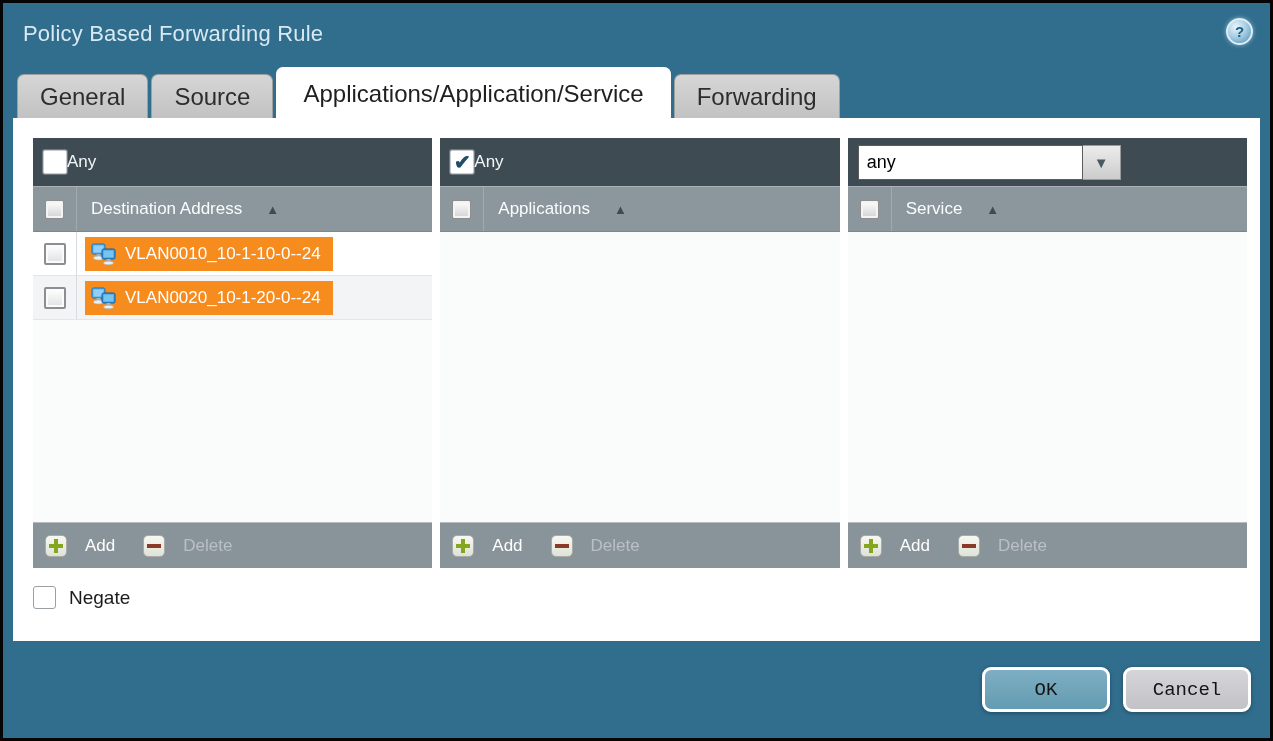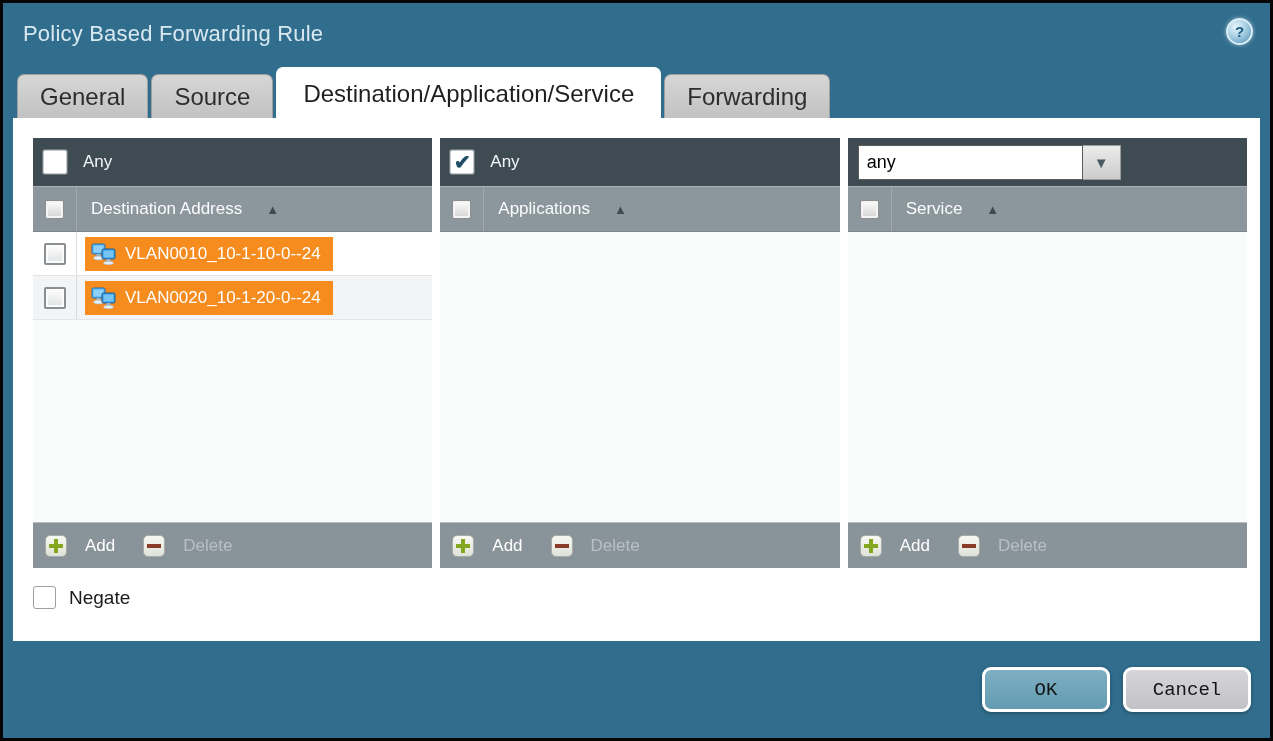--- a/index.html
+++ b/index.html
@@ -28,21 +28,21 @@
   .tab.active{
     height:51px; line-height:51px; background:#ffffff; color:#1f1f1f;
     padding:0 26px; border-color:#ffffff; position:relative; z-index:2;
   }
   
   .content{ background:#ffffff; margin:0 10px; height:523px; padding:20px 13px 0 20px; }
   .columns{ display:flex; gap:8px; height:430px; }
   .col{ flex:1; display:flex; flex-direction:column; min-width:0; }
   .col-topbar{
     height:48px; background:#3e4b53; display:flex; align-items:center;
-    padding:0 10px; gap:16px; color:#f2f5f7; font-size:17px; flex:0 0 48px;
+    padding:0 10px; color:#f2f5f7; font-size:17px; flex:0 0 48px;
   }
   .cb-any{
     width:24px; height:24px; background:#fff; border:1px solid #c7ccd0; border-radius:2px;
     box-shadow:0 0 0 1px rgba(255,255,255,.25); display:flex; align-items:center; justify-content:center;
     color:#1f4e66; font-size:20px; font-weight:bold; cursor:pointer;
   }
   .col-header{
     height:46px; background:#8c969d; border-top:1px solid #aab1b6; border-bottom:1px solid #7d868d;
     display:flex; align-items:center; color:#fbfcfd; font-size:17px; flex:0 0 46px;
   }
@@ -116,21 +116,21 @@
   <div class="titlebar">
     <div class="title">Policy Based Forwarding Rule</div>
     <div class="help-icon">
       <span>?</span>
     </div>
   </div>
 
   <div class="tabs">
     <div class="tab">General</div>
     <div class="tab">Source</div>
-    <div class="tab active">Destination/Application/Service</div>
+    <div class="tab active">Applications/Application/Service</div>
     <div class="tab">Forwarding</div>
   </div>
 
   <div class="content">
     <div class="columns">
 
       <div class="col">
         <div class="col-topbar">
           <div class="cb-any"></div>
           <span>Any</span>

